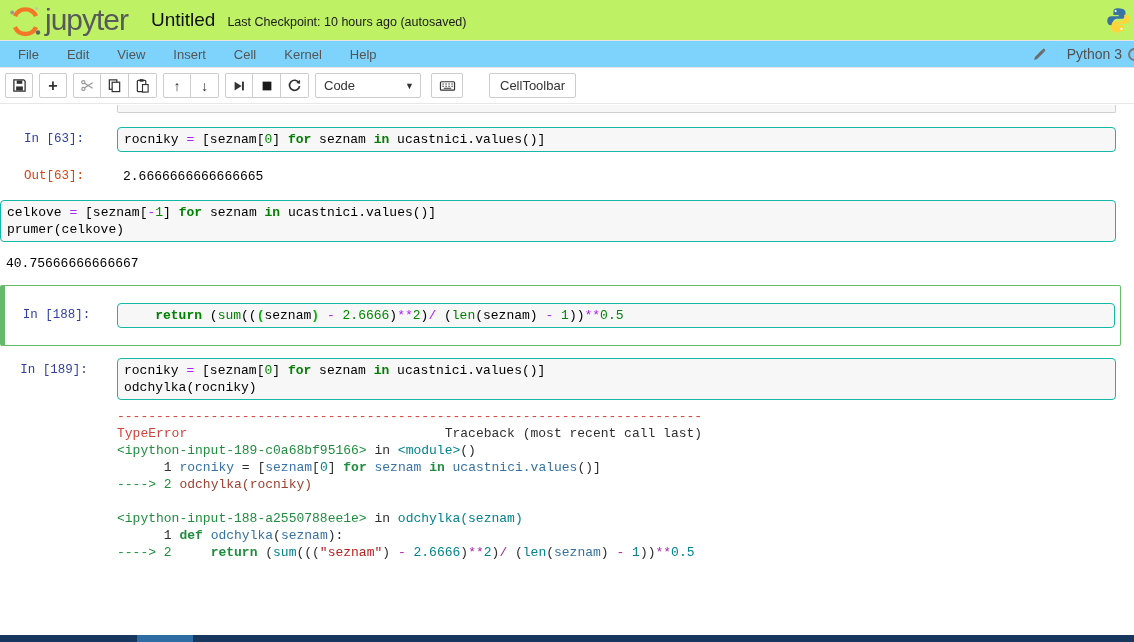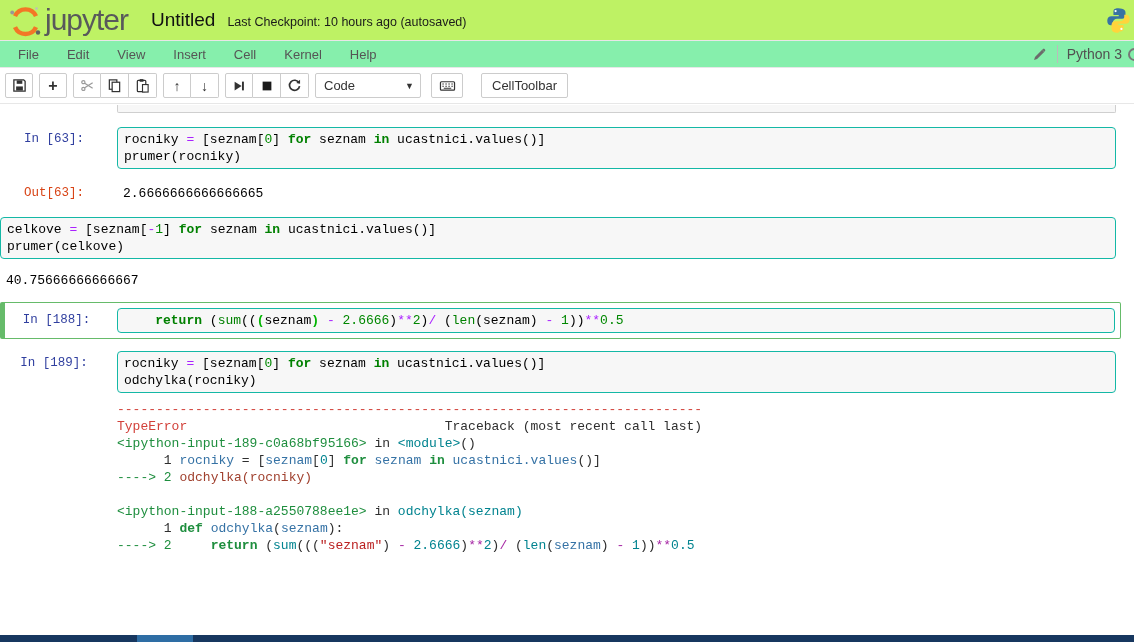--- a/index.html
+++ b/index.html
@@ -11,21 +11,21 @@
   
   #header { height:40px; position:relative; background:#bef264; }
   #logo { position:absolute; left:8px; top:3px; display:flex; align-items:flex-start; cursor:pointer; }
   #logo .wordmark { font-size:30px; color:#58595b; letter-spacing:-1px; line-height:34px; margin-left:3px; }
   #title-area { position:absolute; left:151px; top:9px; display:flex; align-items:baseline; }
   #nb-title { font-size:19px; color:#111; }
   #checkpoint { font-size:12.5px; color:#1a1a1a; margin-left:12px; }
   #py-logo { position:absolute; right:2px; top:5px; }
   
   #menubar {
-    height:28px; background:#86efac; border-top:1px solid #e7e7e7; border-bottom:1px solid #e7e7e7;
+    height:28px; background:#7dd3fc; border-top:1px solid #e7e7e7; border-bottom:1px solid #e7e7e7;
     display:flex; align-items:center; padding-left:4px; position:relative;
   }
   .menu-item { font-size:13px; color:#555; padding:0 14px; cursor:pointer; }
   #menubar-right { position:absolute; right:0; top:0; height:100%; display:flex; align-items:center; }
   #mode-indicator { margin-right:10px; }
   .vdivider { width:1px; height:18px; background:#bbb; margin-right:9px; }
   #kernel-name { font-size:14px; color:#515151; margin-right:6px; }
   #kernel-status { width:13px; height:13px; border:2px solid #777; border-radius:50%; margin-right:-7px; }
   
   #toolbar { height:36px; background:#fff; border-bottom:1px solid #e7e7e7; display:flex; align-items:center; padding-left:5px; }
@@ -38,21 +38,21 @@
   .btn-group .tbtn + .tbtn { border-left:0; border-radius:0; }
   .btn-group .tbtn:first-child { border-radius:2px 0 0 2px; }
   .btn-group .tbtn:last-child { border-radius:0 2px 2px 0; }
   .btn-group .tbtn:only-child { border-radius:2px; }
   #celltype-dropdown {
     width:106px; height:25px; border:1px solid #ccc; border-radius:2px; background:#fff;
     display:flex; align-items:center; font-size:13px; color:#333; padding:0 6px 0 8px;
     margin-right:10px; cursor:pointer; justify-content:space-between;
   }
   #celltype-dropdown .caret { font-size:9px; color:#333; }
-  #celltoolbar-btn { width:auto; padding:0 10px; font-size:13px; font-weight:normal; margin-left:18px; }
+  #celltoolbar-btn { width:auto; padding:0 10px; font-size:13px; font-weight:normal; margin-left:26px; }
   
   #notebook { position:absolute; top:105px; left:0; right:0; bottom:7px; background:#fff; overflow:hidden; }
   .cellrow { display:flex; }
   .prompt {
     width:117px; flex:none; text-align:center; padding:4px 9px 0 0;
     font-family:"Liberation Mono","DejaVu Sans Mono",monospace; font-size:12.5px; line-height:17px;
   }
   .in-prompt { color:#303F9F; }
   .out-prompt { color:#D84315; }
   .inbox {
@@ -64,21 +64,21 @@
     white-space:pre;
   }
   .outtext { padding:4px 6px; }
   #partial-cell {
     margin:0 18px 0 117px; height:8px; background:#f7f7f7;
     border:1px solid #cfcfcf; border-top:0; border-radius:0 0 2px 2px;
   }
   .cellpad { margin-top:13px; }
   .selected-cell {
     border:1px solid #66bb6a; border-left:5px solid #66bb6a; border-radius:2px;
-    margin:9px 13px 0 0; padding:5px 0;
+    margin:9px 13px 0 0; padding:17px 0;
   }
   .selected-cell .prompt { width:112px; }
   .selected-cell .inbox { margin-right:5px; }
   .tb-area { margin:8px 18px 0 117px; }
   .tbline { min-height:17px; }
   
   .tk-pl  { color:#000; }
   .tk-kw  { color:#008000; font-weight:bold; }
   .tk-num { color:#008800; }
   .tk-op  { color:#AA22FF; }
@@ -246,21 +246,20 @@
 </div>
 
 <div id="notebook">
 
   <div id="partial-cell"></div>
 
   <div class="cellrow cellpad" style="margin-top:14px;">
     <div class="prompt in-prompt">In [63]:</div>
     <div class="inbox">
         <div class="cline"><span class="tk-pl">rocniky </span><span class="tk-op">=</span><span class="tk-pl"> [seznam[</span><span class="tk-num">0</span><span class="tk-pl">] </span><span class="tk-kw">for</span><span class="tk-pl"> seznam </span><span class="tk-kw">in</span><span class="tk-pl"> ucastnici.values()]</span></div>
-        <div class="cline"><span class="tk-pl">prumer(rocniky)</span></div>
       </div>
   </div>
   <div class="cellrow" style="margin-top:12px;">
     <div class="prompt out-prompt">Out[63]:</div>
     <div class="outtext">2.6666666666666665</div>
   </div>
 
   <div class="cellrow" style="margin-top:11px;">
     <div class="inbox">
         <div class="cline"><span class="tk-pl">celkove </span><span class="tk-op">=</span><span class="tk-pl"> [seznam[</span><span class="tk-op">-</span><span class="tk-num">1</span><span class="tk-pl">] </span><span class="tk-kw">for</span><span class="tk-pl"> seznam </span><span class="tk-kw">in</span><span class="tk-pl"> ucastnici.values()]</span></div>

